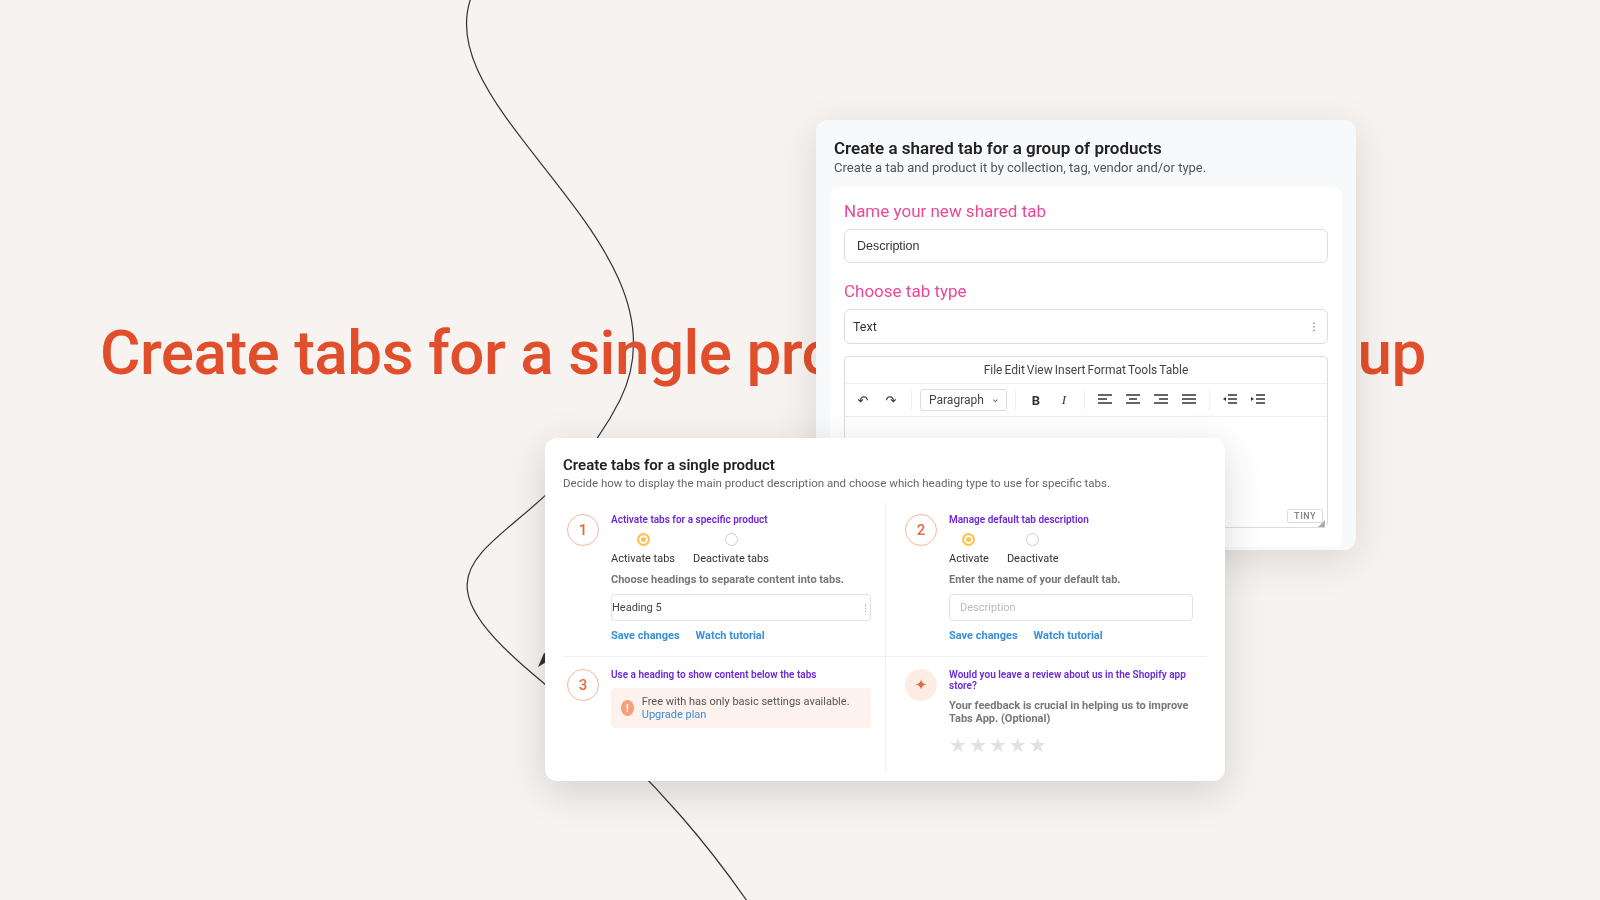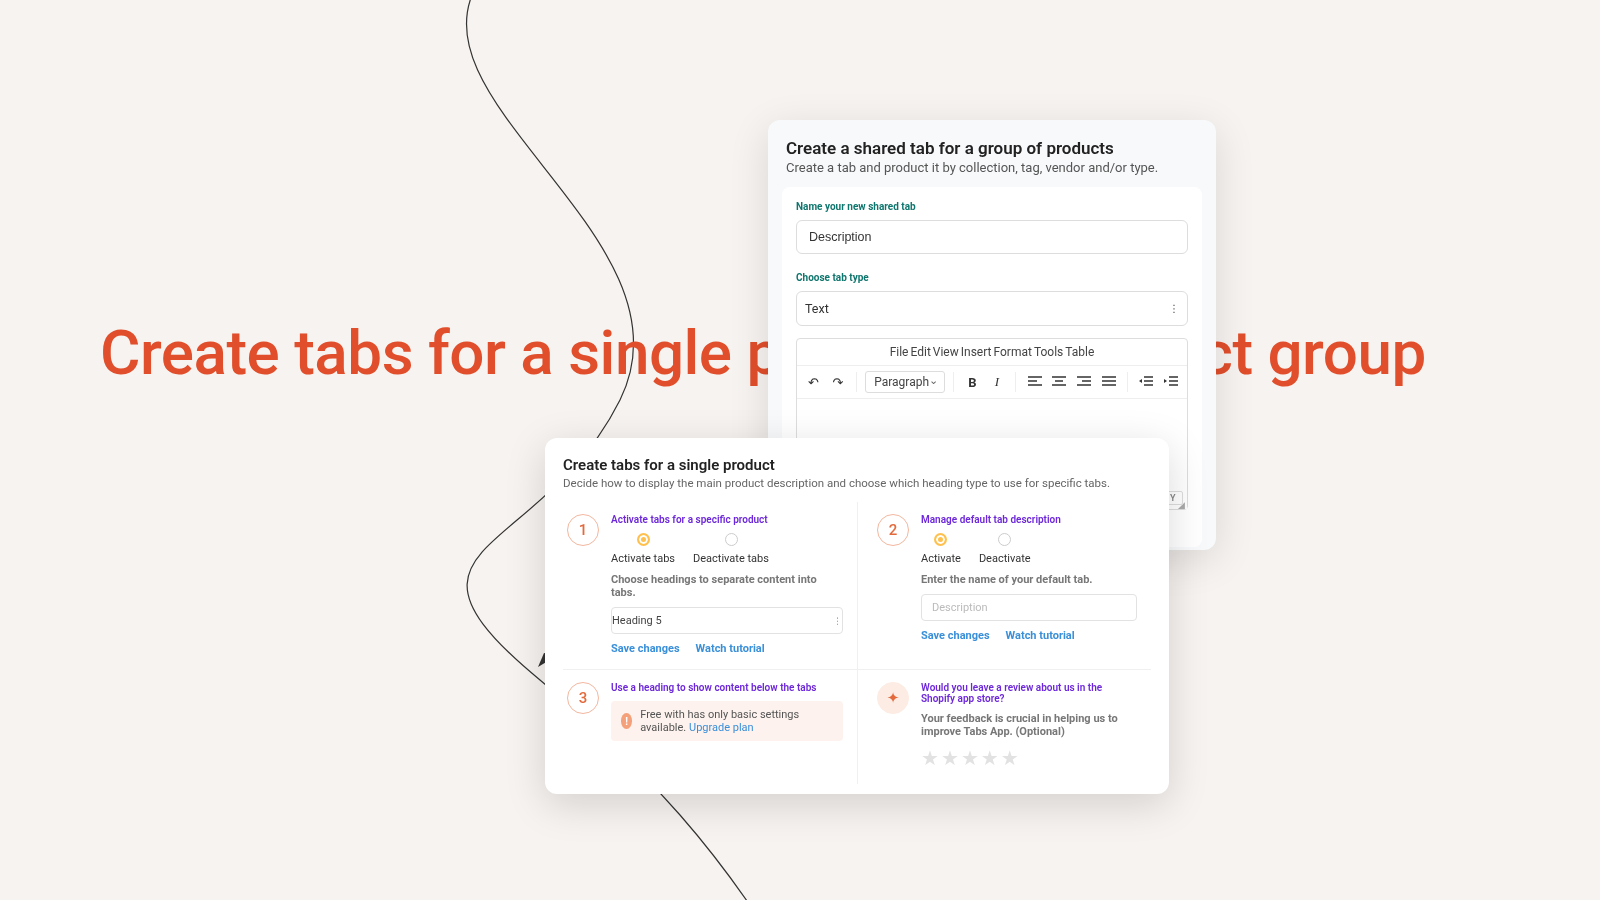--- a/index.html
+++ b/index.html
@@ -30,39 +30,39 @@
   font-size: 62px;
   line-height: 1.05;
   font-weight: 500;
   color: #e04e2b;
   letter-spacing: -0.5px;
 }
 
 
 .card-shared {
   position: absolute;
-  left: 768px;
+  left: 816px;
   top: 120px;
-  width: 448px;
+  width: 540px;
   height: 430px;
   background: #f8f9fb;
   border-radius: 12px;
   box-shadow: 0 10px 40px rgba(0,0,0,0.12);
   padding: 18px 0 0 0;
 }
 .card-shared .outer-title { font-size: 17px; font-weight: 600; color: #222; padding: 0 18px; }
 .card-shared .outer-sub { font-size: 13px; color: #555; padding: 2px 18px 12px; }
 .inner-white {
   background: #fff;
   margin: 0 14px;
   border-radius: 8px;
   padding: 14px;
   height: 360px;
 }
-.field-label { font-size: 10px; font-weight: 700; color: #0f766e; margin-bottom: 8px; }
+.field-label { font-size: 17px; font-weight: 400; color: #ec4899; margin-bottom: 8px; }
 .text-input {
   width: 100%;
   border: 1px solid #ddd;
   border-radius: 6px;
   padding: 9px 12px;
   font-size: 12.5px;
   color: #333;
   margin-bottom: 18px;
 }
 .select-row {
@@ -117,21 +117,21 @@
   color: #888; border: 1px solid #ddd; padding: 1px 6px;
   border-radius: 2px;
 }
 .resize-grip { position: absolute; right: 2px; bottom: 2px; font-size: 9px; color: #aaa; }
 
 
 .card-single {
   position: absolute;
   left: 545px;
   top: 438px;
-  width: 624px;
+  width: 680px;
   background: #fff;
   border-radius: 12px;
   box-shadow: 0 10px 40px rgba(0,0,0,0.15);
   padding: 18px 18px 10px;
 }
 .card-single .title { font-size: 15px; font-weight: 600; color: #222; }
 .card-single .sub { font-size: 11.5px; color: #666; margin-top: 2px; margin-bottom: 12px; }
 
 .grid2 {
   display: grid;

